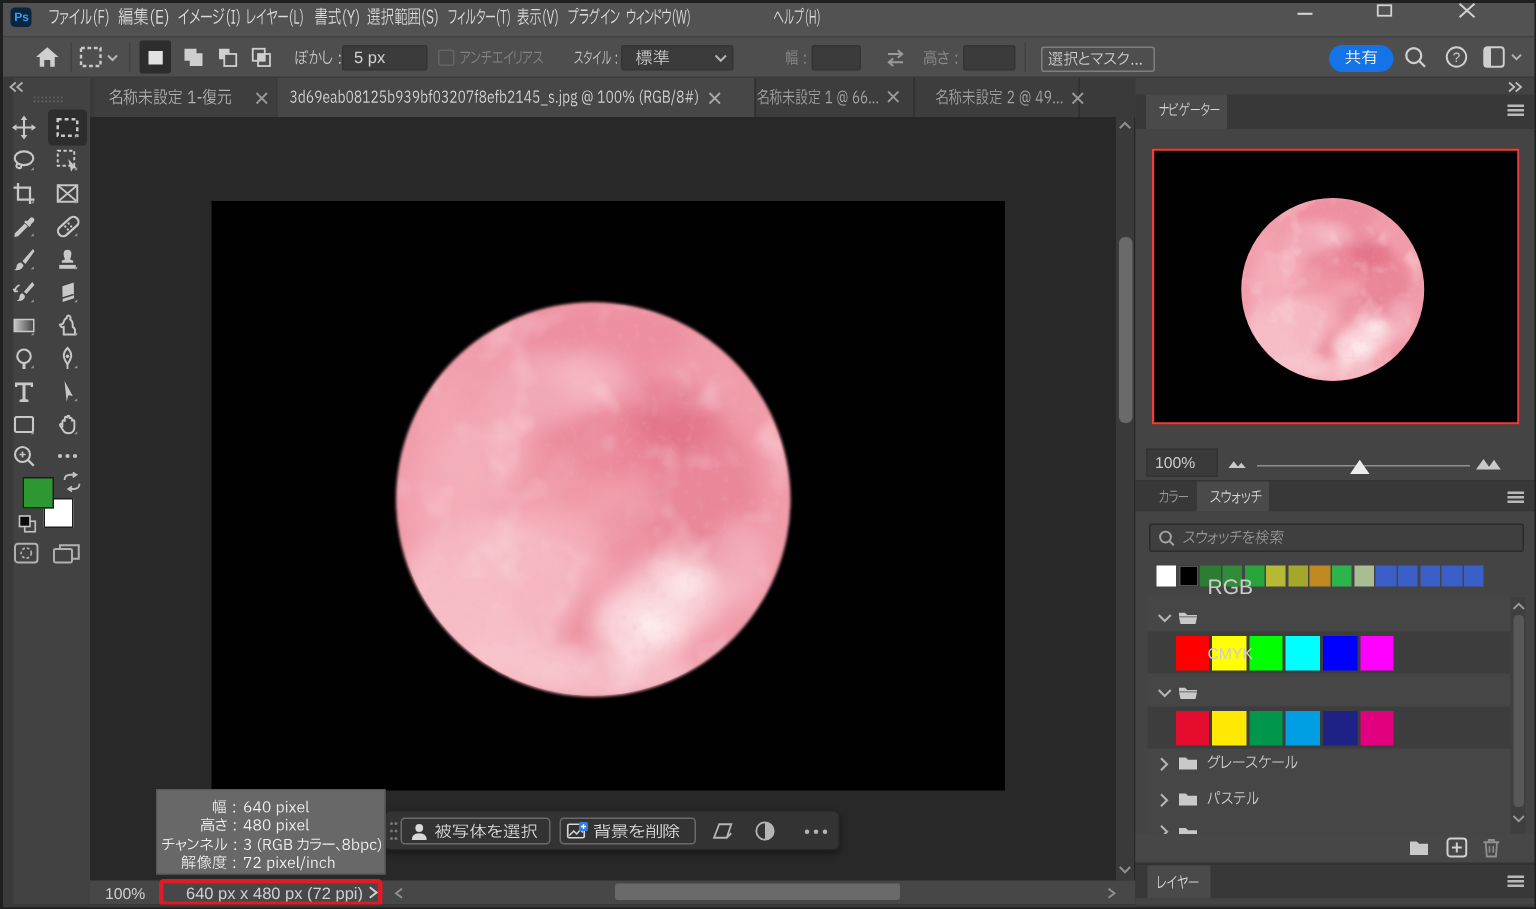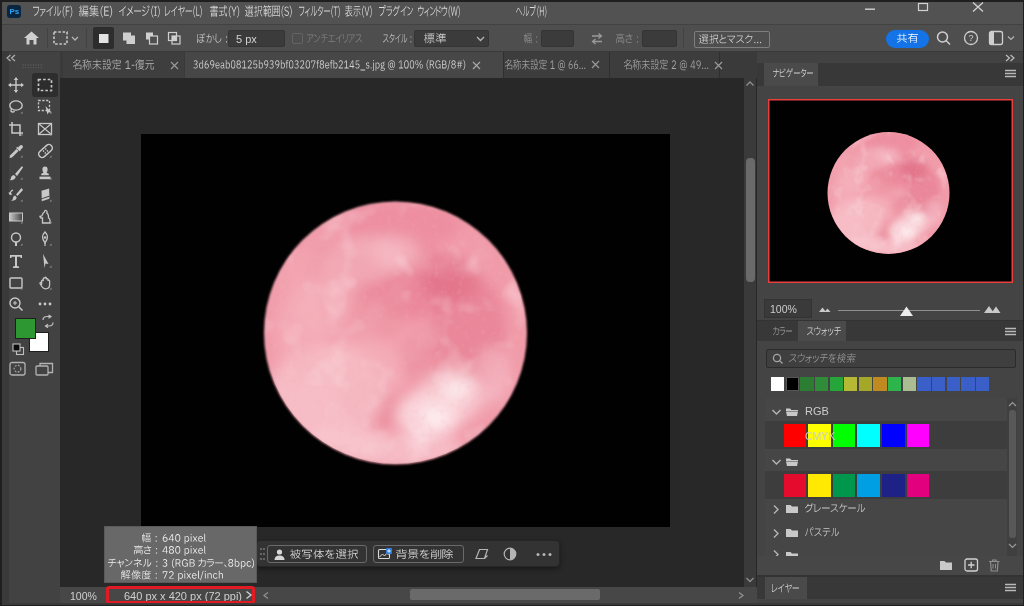--- a/index.html
+++ b/index.html
@@ -288,21 +288,21 @@
       <path d="M2.8 4.4Q3.5 4.4 3.9 4.0Q4.3 3.7 4.3 3.2L4.3 3.1Q4.3 2.5 3.9 2.2Q3.6 1.9 2.9 1.9Q2.4 1.9 2.0 2.1Q1.6 2.4 1.4 2.8L0.8 2.3Q1.5 1.1 3.0 1.1Q3.6 1.1 4.1 1.4Q4.6 1.6 4.9 2.0Q5.2 2.4 5.2 3.0Q5.2 3.7 4.8 4.1Q4.4 4.5 3.8 4.7L3.8 4.8Q4.4 4.9 4.9 5.3Q5.3 5.8 5.3 6.6Q5.3 7.2 5.0 7.7Q4.7 8.2 4.1 8.5Q3.6 8.7 2.8 8.7Q2.0 8.7 1.4 8.4Q0.9 8.1 0.5 7.5L1.1 7.0Q1.4 7.5 1.8 7.7Q2.2 8.0 2.8 8.0Q3.6 8.0 4.0 7.6Q4.4 7.2 4.4 6.6L4.4 6.5Q4.4 5.8 4.0 5.5Q3.6 5.1 2.8 5.1L1.9 5.1L1.9 4.4ZM11.9 0.6L12.6 0.6Q12.1 1.1 11.6 1.8Q11.2 2.5 11.0 3.3Q10.7 4.1 10.7 4.9L10.7 5.8Q10.7 6.5 11.0 7.3Q11.2 8.1 11.6 8.8Q12.1 9.6 12.6 10.0L11.9 10.0Q11.3 9.6 10.9 8.9Q10.5 8.2 10.2 7.2Q10.0 6.3 10.0 5.3Q10.0 4.3 10.2 3.4Q10.5 2.5 10.9 1.8Q11.3 1.1 11.9 0.6ZM14.4 5.4L14.4 8.6L13.6 8.6L13.6 1.3L16.5 1.3Q17.5 1.3 18.0 1.8Q18.5 2.3 18.5 3.3Q18.5 4.2 18.2 4.7Q17.8 5.2 17.1 5.4L18.8 8.6L17.8 8.6L16.2 5.4ZM16.5 4.7Q17.1 4.7 17.4 4.4Q17.6 4.1 17.6 3.6L17.6 3.1Q17.6 2.6 17.4 2.3Q17.1 2.0 16.5 2.0L14.4 2.0L14.4 4.7ZM19.9 4.9Q19.9 3.7 20.3 2.9Q20.7 2.0 21.4 1.6Q22.1 1.1 23.0 1.1Q24.0 1.1 24.6 1.6Q25.3 2.0 25.7 2.7L25.0 3.2Q24.7 2.6 24.2 2.2Q23.7 1.9 23.0 1.9Q22.4 1.9 21.9 2.2Q21.4 2.5 21.1 3.1Q20.8 3.6 20.8 4.4L20.8 5.5Q20.8 6.2 21.1 6.8Q21.4 7.4 21.9 7.7Q22.4 8.0 23.1 8.0Q23.9 8.0 24.5 7.6Q25.0 7.1 25.0 6.3L25.0 5.6L23.4 5.6L23.4 4.8L25.8 4.8L25.8 8.6L25.1 8.6L25.1 7.5L25.0 7.5Q24.9 8.1 24.3 8.4Q23.8 8.7 23.0 8.7Q22.1 8.7 21.4 8.3Q20.7 7.8 20.3 7.0Q19.9 6.1 19.9 4.9ZM27.6 8.6L27.6 1.3L30.6 1.3Q31.5 1.3 32.0 1.8Q32.5 2.3 32.5 3.1Q32.5 3.9 32.2 4.3Q31.8 4.6 31.3 4.7L31.3 4.8Q31.6 4.8 32.0 5.0Q32.3 5.2 32.5 5.5Q32.8 5.9 32.8 6.5Q32.8 7.1 32.5 7.6Q32.3 8.0 31.9 8.3Q31.4 8.6 30.9 8.6ZM30.5 4.5Q31.0 4.5 31.3 4.2Q31.6 3.9 31.6 3.4L31.6 3.1Q31.6 2.6 31.3 2.3Q31.0 2.0 30.5 2.0L28.4 2.0L28.4 4.5ZM30.6 7.9Q31.2 7.9 31.5 7.6Q31.9 7.2 31.9 6.7L31.9 6.3Q31.9 5.8 31.5 5.5Q31.2 5.2 30.6 5.2L28.4 5.2L28.4 7.9ZM43.6 2.5L43.6 3.2Q43.6 5.9 43.4 7.2Q43.3 8.0 42.9 8.3Q42.5 8.6 41.6 8.6L40.5 8.6L40.3 7.9L41.5 7.9Q42.1 7.9 42.4 7.7Q42.7 7.5 42.8 7.0Q42.8 6.4 42.9 5.4Q42.9 4.4 42.9 3.5L42.9 3.2L40.0 3.2Q39.8 5.2 39.0 6.5Q38.2 7.8 36.7 8.7L36.2 8.1Q37.7 7.2 38.4 6.1Q39.1 5.0 39.3 3.2L36.4 3.2L36.4 2.5L39.3 2.5L39.3 2.4L39.3 0.6L40.0 0.6L40.0 2.4L40.0 2.5ZM45.6 1.1L51.3 1.1L51.3 1.8L45.6 1.8ZM44.6 3.5L52.0 3.5Q51.9 5.6 50.6 7.0Q49.3 8.3 47.0 8.8L46.7 8.1Q48.7 7.6 49.8 6.7Q50.9 5.8 51.2 4.2L44.6 4.2ZM61.0 5.2L53.0 5.2L53.0 4.4L61.0 4.4ZM64.1 9.3Q63.2 8.1 62.0 7.0L62.6 6.5Q63.1 7.0 63.6 7.6Q64.2 8.3 64.6 8.9ZM66.3 6.6Q66.3 5.9 66.7 5.4Q67.0 5.0 67.7 4.8L67.7 4.7Q67.1 4.5 66.8 4.1Q66.5 3.6 66.5 3.0Q66.5 2.1 67.1 1.6Q67.7 1.1 68.8 1.1Q69.9 1.1 70.5 1.6Q71.1 2.1 71.1 3.0Q71.1 3.6 70.8 4.1Q70.4 4.5 69.8 4.7L69.8 4.8Q70.5 5.0 70.9 5.4Q71.3 5.9 71.3 6.6Q71.3 7.2 71.0 7.7Q70.7 8.2 70.2 8.5Q69.6 8.7 68.8 8.7Q68.0 8.7 67.4 8.5Q66.8 8.2 66.5 7.7Q66.3 7.2 66.3 6.6ZM70.2 3.2L70.2 3.1Q70.2 2.5 69.9 2.2Q69.5 1.9 68.8 1.9Q68.1 1.9 67.7 2.2Q67.3 2.5 67.3 3.1L67.3 3.2Q67.3 3.8 67.7 4.1Q68.1 4.4 68.8 4.4Q69.5 4.4 69.9 4.1Q70.2 3.8 70.2 3.2ZM70.4 6.7L70.4 6.4Q70.4 5.8 70.0 5.5Q69.6 5.1 68.8 5.1Q68.0 5.1 67.6 5.5Q67.1 5.8 67.1 6.4L67.1 6.7Q67.1 7.3 67.6 7.6Q68.0 8.0 68.8 8.0Q69.6 8.0 70.0 7.6Q70.4 7.3 70.4 6.7ZM73.7 7.7L73.6 7.7L73.6 8.6L72.8 8.6L72.8 0.8L73.6 0.8L73.6 4.1L73.7 4.1Q74.1 3.1 75.3 3.1Q75.9 3.1 76.4 3.4Q76.9 3.7 77.2 4.4Q77.5 5.0 77.5 5.9Q77.5 6.8 77.2 7.4Q76.9 8.0 76.4 8.4Q75.9 8.7 75.3 8.7Q74.7 8.7 74.3 8.5Q73.9 8.2 73.7 7.7ZM76.6 6.3L76.6 5.4Q76.6 4.7 76.2 4.2Q75.8 3.8 75.1 3.8Q74.5 3.8 74.1 4.1Q73.6 4.4 73.6 4.8L73.6 6.9Q73.6 7.4 74.1 7.7Q74.5 8.0 75.1 8.0Q75.8 8.0 76.2 7.6Q76.6 7.1 76.6 6.3ZM78.9 10.7L78.9 3.2L79.7 3.2L79.7 4.1L79.8 4.1Q80.2 3.1 81.4 3.1Q82.0 3.1 82.5 3.4Q83.0 3.7 83.3 4.4Q83.6 5.0 83.6 5.9Q83.6 6.8 83.3 7.4Q83.0 8.0 82.5 8.4Q82.0 8.7 81.4 8.7Q80.8 8.7 80.4 8.5Q80.0 8.2 79.8 7.7L79.7 7.7L79.7 10.7ZM82.7 6.3L82.7 5.4Q82.7 4.7 82.3 4.2Q81.9 3.8 81.1 3.8Q80.6 3.8 80.1 4.1Q79.7 4.4 79.7 4.8L79.7 6.9Q79.7 7.4 80.1 7.7Q80.5 8.0 81.1 8.0Q81.9 8.0 82.3 7.6Q82.7 7.1 82.7 6.3ZM84.6 5.9Q84.6 4.6 85.2 3.8Q85.9 3.1 87.0 3.1Q87.8 3.1 88.3 3.4Q88.8 3.7 89.0 4.3L88.3 4.7Q88.2 4.2 87.8 4.0Q87.5 3.8 87.0 3.8Q86.3 3.8 85.9 4.2Q85.5 4.7 85.5 5.4L85.5 6.3Q85.5 7.1 85.9 7.6Q86.3 8.0 87.0 8.0Q88.0 8.0 88.5 7.1L89.1 7.4Q88.8 8.0 88.3 8.4Q87.7 8.7 87.0 8.7Q85.9 8.7 85.2 8.0Q84.6 7.2 84.6 5.9ZM90.1 10.0L89.4 10.0Q89.9 9.6 90.3 8.8Q90.8 8.1 91.0 7.3Q91.3 6.5 91.3 5.8L91.3 4.9Q91.3 4.1 91.0 3.3Q90.8 2.5 90.3 1.8Q89.9 1.1 89.4 0.6L90.1 0.6Q90.6 1.1 91.1 1.8Q91.5 2.5 91.8 3.4Q92.0 4.3 92.0 5.3Q92.0 6.3 91.8 7.2Q91.5 8.2 91.1 8.9Q90.6 9.6 90.1 10.0Z" fill="#f2f2f2"></path>
     </svg>
 <svg class="ab" style="left:121.2px;top:570px" width="39" height="15">
       <path d="M3.9 1.2Q3.8 1.6 3.5 2.0Q3.3 2.3 3.1 2.6L4.2 2.6L4.2 8.6Q4.2 8.9 4.1 9.1Q4.0 9.2 3.6 9.2L2.5 9.2L2.4 8.7L3.7 8.7L3.7 7.0L1.1 7.0Q0.9 8.3 0.6 9.4L0.1 9.0Q0.4 8.1 0.5 7.0Q0.6 5.9 0.6 4.2L0.6 3.0L0.4 3.2L0.0 2.8Q1.1 1.8 1.6 0.2L2.2 0.2Q2.1 0.6 2.0 0.8L3.9 0.8ZM4.6 3.1Q5.4 2.8 5.8 2.3Q6.2 1.8 6.3 1.2L4.7 1.2L4.7 0.6L9.1 0.6Q9.1 1.9 8.9 2.6Q8.8 3.0 8.5 3.2Q8.3 3.4 7.8 3.4L6.9 3.4L6.8 2.9L7.7 2.9Q8.0 2.9 8.1 2.8Q8.3 2.7 8.3 2.4Q8.4 2.1 8.4 1.8Q8.5 1.4 8.5 1.2L6.9 1.2Q6.7 2.8 4.9 3.6ZM1.8 1.3Q1.4 2.0 0.9 2.6L2.5 2.6Q2.7 2.3 2.9 2.0Q3.1 1.6 3.2 1.3ZM2.1 4.5L2.1 3.2L1.2 3.2L1.2 4.5ZM2.6 4.5L3.7 4.5L3.7 3.2L2.6 3.2ZM9.4 6.9L9.4 7.5L7.4 7.5L7.4 9.3L6.8 9.3L6.8 7.5L4.7 7.5L4.7 6.9L6.8 6.9L6.8 5.5L5.6 5.5Q5.4 6.1 5.1 6.4L4.6 6.1Q5.3 5.2 5.5 4.0L6.0 4.1Q6.0 4.5 5.8 5.0L6.8 5.0L6.8 3.8L7.4 3.8L7.4 5.0L9.2 5.0L9.2 5.5L7.4 5.5L7.4 6.9ZM1.2 5.0Q1.2 5.8 1.1 6.5L2.1 6.5L2.1 5.0ZM2.6 5.0L2.6 6.5L3.7 6.5L3.7 5.0ZM13.0 0.3Q12.7 1.6 12.2 2.8L12.2 9.4L11.6 9.4L11.6 4.0Q11.2 4.7 10.7 5.2L10.4 4.6Q11.1 3.8 11.6 2.7Q12.1 1.6 12.4 0.1ZM19.8 8.5L19.4 9.0Q18.2 8.0 17.6 6.8Q16.9 5.7 16.8 4.1L16.3 4.1Q16.1 4.4 15.7 4.6Q16.2 5.3 16.6 6.1Q16.9 7.0 16.9 7.7Q16.9 8.5 16.6 8.9Q16.3 9.2 15.7 9.2L14.9 9.2L14.7 8.6L15.6 8.6Q16.0 8.6 16.2 8.5Q16.4 8.3 16.4 7.8Q16.4 7.4 16.3 7.1Q15.7 7.6 14.8 8.0Q13.9 8.4 12.9 8.7L12.7 8.2Q13.7 7.9 14.6 7.5Q15.5 7.1 16.2 6.6Q16.1 6.2 15.9 5.9Q15.4 6.3 14.5 6.6Q13.7 7.0 12.9 7.2L12.7 6.7Q13.5 6.5 14.3 6.2Q15.1 5.9 15.7 5.5Q15.5 5.2 15.3 4.9Q14.4 5.4 12.9 5.8L12.7 5.3Q13.6 5.1 14.3 4.8Q15.1 4.5 15.6 4.1L13.2 4.1L13.2 2.4Q13.2 2.5 13.1 2.5Q13.0 2.6 13.0 2.6L12.6 2.2Q14.2 1.2 14.8 0.2L15.3 0.3Q15.2 0.6 15.1 0.7L17.8 0.7L17.8 1.1Q17.4 1.7 17.0 2.1L19.2 2.1L19.2 4.1L17.3 4.1Q17.4 5.2 17.7 5.9Q18.2 5.7 18.6 5.3Q19.1 4.9 19.4 4.5L19.8 5.0Q19.4 5.3 19.0 5.7Q18.5 6.1 18.0 6.4Q18.3 7.0 18.7 7.5Q19.1 8.0 19.8 8.5ZM14.7 1.2Q14.3 1.6 13.8 2.1L16.3 2.1Q16.8 1.6 17.1 1.2ZM15.9 2.5L13.8 2.5L13.8 3.7L15.9 3.7ZM16.5 3.7L18.6 3.7L18.6 2.5L16.5 2.5ZM26.0 1.0L29.9 1.0L29.9 1.6L22.2 1.6L22.2 3.7Q22.2 7.3 21.3 9.3L20.8 8.8Q21.2 7.9 21.4 6.6Q21.6 5.4 21.6 3.7L21.6 1.0L25.3 1.0L25.3 0.2L26.0 0.2ZM27.6 2.0L28.2 2.0L28.2 3.0L29.9 3.0L29.9 3.5L28.2 3.5L28.2 5.0L24.0 5.0L24.0 3.5L22.6 3.5L22.6 3.0L24.0 3.0L24.0 2.0L24.7 2.0L24.7 3.0L27.6 3.0ZM24.7 4.5L27.6 4.5L27.6 3.5L24.7 3.5ZM28.9 6.2Q28.3 7.3 26.8 8.1Q28.0 8.5 29.8 8.8L29.7 9.3Q27.6 9.1 26.1 8.4Q24.5 9.1 22.4 9.4L22.2 8.8Q23.9 8.6 25.4 8.1Q24.6 7.6 23.7 6.8L24.1 6.4Q25.0 7.3 26.1 7.8Q27.4 7.1 28.1 6.3L22.8 6.3L22.8 5.8L28.9 5.8ZM34.6 3.8L34.6 3.6Q34.6 3.4 34.8 3.2Q34.9 3.1 35.2 3.1Q35.5 3.1 35.7 3.2Q35.8 3.4 35.8 3.6L35.8 3.8Q35.8 4.0 35.7 4.2Q35.5 4.3 35.2 4.3Q34.9 4.3 34.8 4.2Q34.6 4.0 34.6 3.8ZM34.6 8.1L34.6 8.0Q34.6 7.7 34.8 7.6Q34.9 7.4 35.2 7.4Q35.5 7.4 35.7 7.6Q35.8 7.7 35.8 8.0L35.8 8.1Q35.8 8.4 35.7 8.6Q35.5 8.7 35.2 8.7Q34.9 8.7 34.8 8.6Q34.6 8.4 34.6 8.1Z" fill="#f2f2f2"></path>
     </svg>
 <svg class="ab" style="left:162px;top:570px" width="64" height="15">
       <path d="M5.5 2.0L2.8 8.6L1.9 8.6L4.7 2.0L1.5 2.0L1.5 3.4L0.7 3.4L0.7 1.3L5.5 1.3ZM7.1 8.6L7.1 7.7L9.5 5.5Q10.7 4.4 10.7 3.4L10.7 3.3Q10.7 2.6 10.4 2.3Q10.0 1.9 9.3 1.9Q8.1 1.9 7.8 3.1L7.0 2.9Q7.3 2.1 7.8 1.6Q8.4 1.1 9.4 1.1Q10.1 1.1 10.6 1.4Q11.1 1.7 11.3 2.2Q11.6 2.6 11.6 3.3Q11.6 4.0 11.2 4.7Q10.8 5.3 10.0 6.0L8.0 7.9L11.9 7.9L11.9 8.6ZM16.3 10.7L16.3 3.2L17.1 3.2L17.1 4.1L17.1 4.1Q17.6 3.1 18.8 3.1Q19.4 3.1 19.9 3.4Q20.4 3.7 20.7 4.4Q20.9 5.0 20.9 5.9Q20.9 6.8 20.7 7.4Q20.4 8.0 19.9 8.4Q19.4 8.7 18.8 8.7Q18.2 8.7 17.8 8.5Q17.4 8.2 17.1 7.7L17.1 7.7L17.1 10.7ZM20.1 6.3L20.1 5.4Q20.1 4.7 19.7 4.2Q19.2 3.8 18.5 3.8Q17.9 3.8 17.5 4.1Q17.1 4.4 17.1 4.8L17.1 6.9Q17.1 7.4 17.5 7.7Q17.9 8.0 18.5 8.0Q19.2 8.0 19.7 7.6Q20.1 7.1 20.1 6.3ZM22.3 1.4L22.3 1.3Q22.3 1.1 22.4 1.0Q22.5 0.8 22.8 0.8Q23.0 0.8 23.2 1.0Q23.3 1.1 23.3 1.3L23.3 1.4Q23.3 1.6 23.2 1.8Q23.0 1.9 22.8 1.9Q22.5 1.9 22.4 1.8Q22.3 1.6 22.3 1.4ZM23.2 8.6L22.4 8.6L22.4 3.2L23.2 3.2ZM25.2 8.6L24.3 8.6L26.3 5.9L24.4 3.2L25.4 3.2L26.8 5.2L26.8 5.2L28.2 3.2L29.1 3.2L27.2 5.8L29.2 8.6L28.2 8.6L26.8 6.5L26.8 6.5ZM29.9 5.9Q29.9 5.0 30.2 4.4Q30.5 3.8 31.0 3.4Q31.6 3.1 32.3 3.1Q33.0 3.1 33.5 3.4Q34.1 3.7 34.4 4.3Q34.6 4.9 34.6 5.7L34.6 6.1L30.7 6.1L30.7 6.3Q30.7 7.1 31.2 7.6Q31.6 8.0 32.4 8.0Q32.9 8.0 33.3 7.8Q33.7 7.5 33.9 7.1L34.5 7.5Q34.2 8.0 33.6 8.4Q33.1 8.7 32.3 8.7Q31.6 8.7 31.1 8.4Q30.5 8.0 30.2 7.4Q29.9 6.8 29.9 5.9ZM30.7 5.5L33.8 5.5L33.8 5.4Q33.8 4.6 33.4 4.2Q33.0 3.7 32.3 3.7Q31.6 3.7 31.2 4.2Q30.7 4.7 30.7 5.4ZM36.9 8.6Q36.5 8.6 36.3 8.4Q36.0 8.1 36.0 7.8L36.0 0.8L36.9 0.8L36.9 7.9L37.6 7.9L37.6 8.6ZM38.8 10.2L38.1 10.2L40.9 0.8L41.6 0.8ZM42.8 1.4L42.8 1.3Q42.8 1.1 43.0 1.0Q43.1 0.8 43.3 0.8Q43.6 0.8 43.7 1.0Q43.8 1.1 43.8 1.3L43.8 1.4Q43.8 1.6 43.7 1.8Q43.6 1.9 43.3 1.9Q43.1 1.9 43.0 1.8Q42.8 1.6 42.8 1.4ZM43.7 8.6L42.9 8.6L42.9 3.2L43.7 3.2ZM45.5 8.6L45.5 3.2L46.3 3.2L46.3 4.1L46.4 4.1Q46.8 3.1 47.9 3.1Q48.8 3.1 49.2 3.6Q49.7 4.1 49.7 5.1L49.7 8.6L48.9 8.6L48.9 5.3Q48.9 4.5 48.6 4.2Q48.3 3.8 47.7 3.8Q47.1 3.8 46.7 4.1Q46.3 4.3 46.3 4.8L46.3 8.6ZM51.1 5.9Q51.1 4.6 51.7 3.8Q52.4 3.1 53.5 3.1Q54.2 3.1 54.7 3.4Q55.2 3.7 55.5 4.3L54.8 4.7Q54.7 4.2 54.3 4.0Q54.0 3.8 53.5 3.8Q52.7 3.8 52.3 4.2Q51.9 4.7 51.9 5.4L51.9 6.3Q51.9 7.1 52.3 7.6Q52.7 8.0 53.5 8.0Q54.5 8.0 55.0 7.1L55.5 7.4Q55.3 8.0 54.7 8.4Q54.2 8.7 53.5 8.7Q52.4 8.7 51.7 8.0Q51.1 7.2 51.1 5.9ZM56.8 8.6L56.8 0.8L57.6 0.8L57.6 4.1L57.6 4.1Q58.0 3.1 59.1 3.1Q60.0 3.1 60.5 3.6Q60.9 4.1 60.9 5.1L60.9 8.6L60.1 8.6L60.1 5.3Q60.1 4.5 59.8 4.2Q59.5 3.8 58.9 3.8Q58.3 3.8 57.9 4.1Q57.6 4.3 57.6 4.8L57.6 8.6Z" fill="#f2f2f2"></path>
     </svg>
 <div class="ab" style="left:60px;top:587px;width:697px;height:16px;background:#474747"></div>
 <div class="txt" style="left:70px;top:590px;font-size:10.5px;color:#cfcfcf">100%</div>
-<div class="txt" style="left:124px;top:589.5px;font-size:11px;color:#cfcfcf">640 px x 420 px (72 ppi)</div>
+<div class="txt" style="left:124px;top:589.5px;font-size:11px;color:#cfcfcf">640 px x 480 px (72 ppi)</div>
 <svg class="ab" style="left:245px;top:590px" width="8" height="10">
       <path d="M1.5 1.5 L6 5 L1.5 8.5" stroke="#cfcfcf" stroke-width="1.4" fill="none"></path>
     </svg>
 <div class="ab" style="left:106px;top:586px;width:149px;height:18px;border:3px solid #e01b24;border-radius:3px"></div>
 <svg class="ab" style="left:262px;top:591px" width="8" height="9">
       <path d="M6 1.5 L2 4.5 L6 7.5" stroke="#8f8f8f" stroke-width="1.3" fill="none"></path>
     </svg>
 <div class="ab" style="left:410px;top:589px;width:190px;height:11px;background:#6a6a6a;border-radius:2px"></div>
 <svg class="ab" style="left:737px;top:591px" width="8" height="9">
       <path d="M2 1.5 L6 4.5 L2 7.5" stroke="#8f8f8f" stroke-width="1.3" fill="none"></path>
@@ -592,21 +592,21 @@
 <div class="ab" style="left:961.4px;top:377px;width:13.4px;height:13.5px;background:#3a5fc8;"></div>
 <div class="ab" style="left:976.0px;top:377px;width:13.4px;height:13.5px;background:#3a5fc8;"></div>
 <div class="ab" style="left:765px;top:398px;width:252px;height:158px;background:#464646"></div>
 <svg class="ab" style="left:771px;top:408px" width="11" height="8">
       <path d="M1.5 2 L5.5 6 L9.5 2" stroke="#b5b5b5" stroke-width="1.4" fill="none"></path>
     </svg>
 <svg class="ab" style="left:785px;top:406px" width="14" height="11">
       <path d="M1 2.5 L5 2.5 L6.5 4 L13 4 L13 5 L1 5 Z" fill="#c9c9c9"></path>
       <path d="M1 5.5 L13 5.5 L12 10 L2 10 Z" fill="#c9c9c9"></path>
     </svg>
-<div class="txt" style="left:805px;top:405px;font-size:11px;color:#cccccc">RGB</div>
+<div class="txt" style="left:805px;top:383px;font-size:14px;color:#cccccc">RGB</div>
 <div class="ab" style="left:765px;top:421px;width:242px;height:28px;background:#3d3d3d"></div>
 <div class="ab" style="left:783.7px;top:423.5px;width:22.7px;height:23px;background:#ff0000"></div>
 <div class="ab" style="left:808.2px;top:423.5px;width:22.7px;height:23px;background:#ffff00"></div>
 <div class="ab" style="left:832.8px;top:423.5px;width:22.7px;height:23px;background:#00ff00"></div>
 <div class="ab" style="left:857.4px;top:423.5px;width:22.7px;height:23px;background:#00ffff"></div>
 <div class="ab" style="left:881.9px;top:423.5px;width:22.7px;height:23px;background:#0000ff"></div>
 <div class="ab" style="left:906.5px;top:423.5px;width:22.7px;height:23px;background:#ff00ff"></div>
 <svg class="ab" style="left:771px;top:458px" width="11" height="8">
       <path d="M1.5 2 L5.5 6 L9.5 2" stroke="#b5b5b5" stroke-width="1.4" fill="none"></path>
     </svg>

